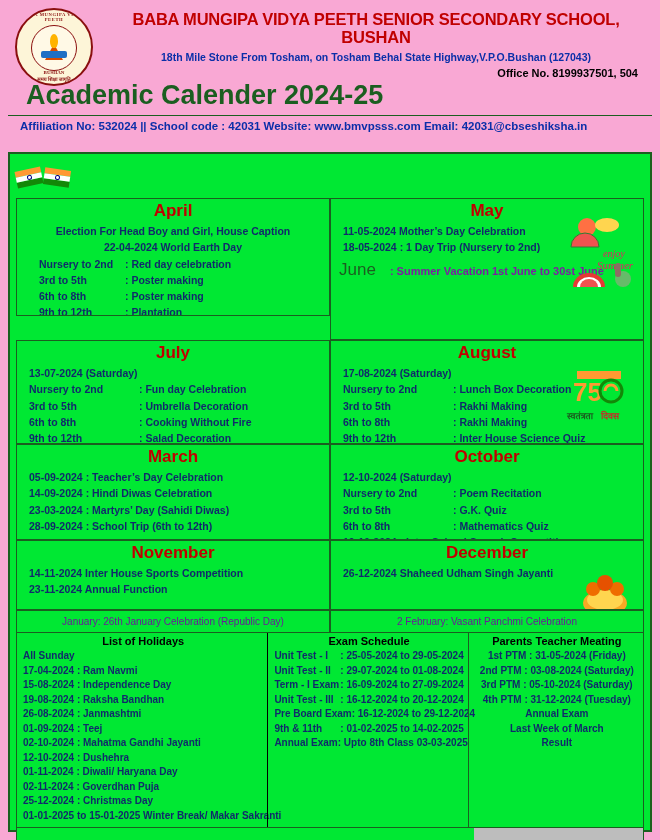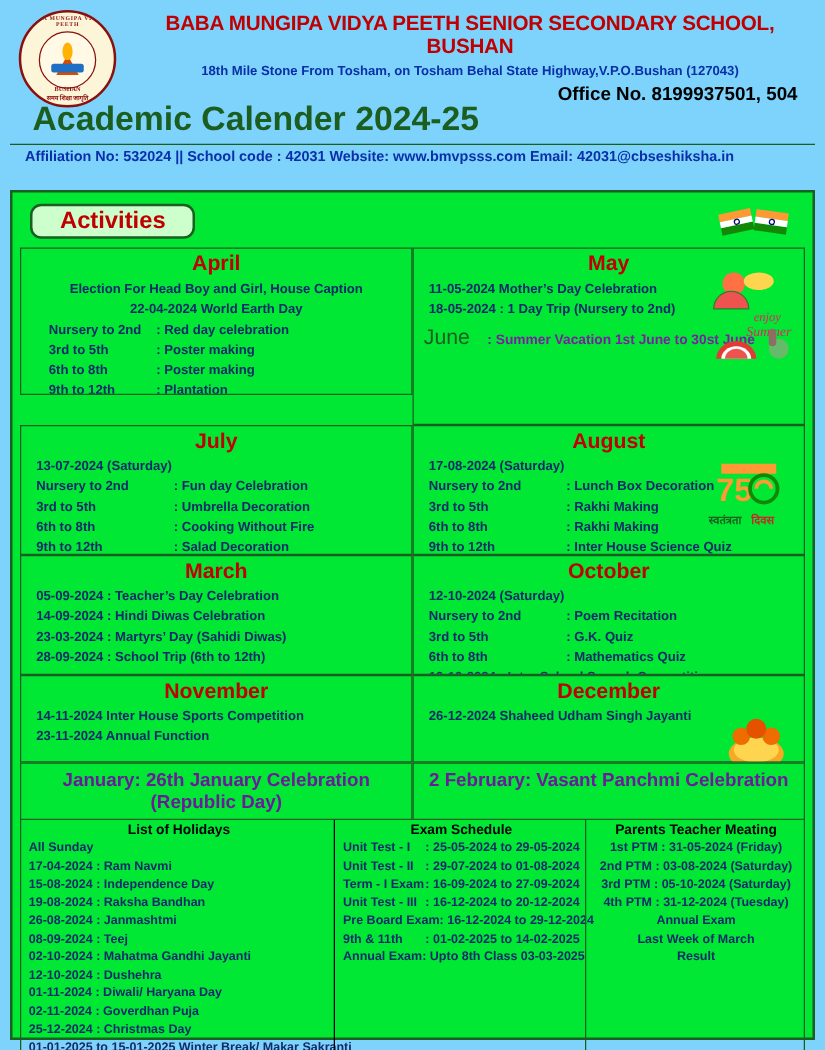--- a/index.html
+++ b/index.html
@@ -3,21 +3,21 @@
 <meta charset="utf-8">
 <style>
   * { box-sizing: border-box; }
   html, body { margin:0; padding:0; }
   body {
     width:660px; height:840px;
     background:#00e833;
     font-family:"Liberation Serif", serif;
     overflow:hidden;
   }
-  .page { width:660px; height:840px; position:relative; background:#7dd3fc; }
+  .page { width:660px; height:840px; position:relative; background:#f9a8d4; }
 
   
   .header { padding:6px 8px 2px 8px; position:relative; }
   .hdr-row { display:flex; align-items:flex-start; }
   .logo-wrap { width:92px; flex:0 0 92px; display:flex; align-items:flex-start; justify-content:center; padding-top:2px; }
   .logo {
     width:78px; height:78px; border-radius:50%;
     background:#fdf5d8; border:2px solid #8a0f0f;
     position:relative; display:flex; align-items:center; justify-content:center;
     overflow:hidden;
@@ -56,21 +56,21 @@
   .school-name {
     font-size:16.5px; font-weight:bold; color:#c00000;
     font-family:"Liberation Sans", sans-serif; letter-spacing:-0.2px; line-height:1.1;
     margin-top:4px;
   }
   .school-addr {
     font-size:10.5px; font-weight:bold; color:#0b2fa8;
     font-family:"Liberation Sans", sans-serif; margin-top:5px;
   }
   .office-no {
-    font-size:15px; font-weight:bold; color:#000; text-align:right;
+    font-size:11px; font-weight:bold; color:#000; text-align:right;
     font-family:"Liberation Sans", sans-serif; margin-top:4px; padding-right:14px;
   }
   .cal-title {
     font-size:27px; font-weight:bold; color:#1b5e20;
     font-family:"Liberation Sans", sans-serif; text-align:left;
     padding-left:18px; margin-top:-6px;
   }
   .affil-bar {
     font-size:11.5px; font-weight:bold; color:#0b2fa8;
     font-family:"Liberation Sans", sans-serif;
@@ -131,22 +131,22 @@
   
   .art { position:absolute; pointer-events:none; }
   .art-may { right:4px; top:14px; width:72px; height:78px; }
   .art-aug { right:4px; top:26px; width:74px; height:66px; }
   .art-dec { right:6px; top:18px; width:64px; height:62px; }
 
   
   .jf-row { display:flex; width:100%; }
   .jf {
     width:50%; border:1px solid #1b5e20; text-align:center;
-    font-family:"Liberation Sans", sans-serif; font-weight:bold;
-    font-size:15px; color:#6a1b9a; padding:5px 2px;
+    font-family:"Liberation Sans", sans-serif; font-weight:normal;
+    font-size:10px; color:#6a1b9a; padding:5px 2px;
   }
 
   
   .bottom { display:flex; width:100%; border:1px solid #1b5e20; border-top:none; }
   .col { padding:2px 4px 4px 6px; }
   .col-h {
     text-align:center; font-family:"Liberation Sans", sans-serif;
     font-weight:bold; font-size:11px; color:#000; margin-bottom:2px;
   }
   .bl {
@@ -197,21 +197,20 @@
         <div class="office-no">Office No. 8199937501, 504</div>
       </div>
     </div>
     <div class="cal-title">Academic Calender 2024-25</div>
     <div class="affil-bar">Affiliation No: 532024 || School code : 42031  Website: www.bmvpsss.com  Email: 42031@cbseshiksha.in</div>
   </div>
 
   <div class="frame">
 
     <div class="act-row">
-      <div class="act-badge">Activities</div>
       <div class="flags">
         <div class="flag" style="transform:rotate(-12deg)">
           <div class="s s1"></div>
             <div class="s s2">
               <div class="chakra"></div>
             </div>
             <div class="s s3"></div>
         </div>
         <div class="flag" style="transform:rotate(8deg)">
           <div class="s s1"></div>
@@ -374,21 +373,21 @@
     </div>
 
     <div class="bottom">
       <div class="col col-hol">
         <div class="col-h">List of Holidays</div>
         <div class="bl">All Sunday</div>
         <div class="bl">17-04-2024 : Ram Navmi</div>
         <div class="bl">15-08-2024 : Independence Day</div>
         <div class="bl">19-08-2024 : Raksha Bandhan</div>
         <div class="bl">26-08-2024 : Janmashtmi</div>
-        <div class="bl">08-09-2024 : Teej</div>
+        <div class="bl">01-09-2024 : Teej</div>
         <div class="bl">02-10-2024 : Mahatma Gandhi Jayanti</div>
         <div class="bl">12-10-2024 : Dushehra</div>
         <div class="bl">01-11-2024 : Diwali/ Haryana Day</div>
         <div class="bl">02-11-2024 : Goverdhan Puja</div>
         <div class="bl">25-12-2024 : Christmas Day</div>
         <div class="bl">01-01-2025 to 15-01-2025  Winter Break/ Makar Sakranti</div>
       </div>
 
       <div class="col col-exam">
         <div class="col-h">Exam Schedule</div>

